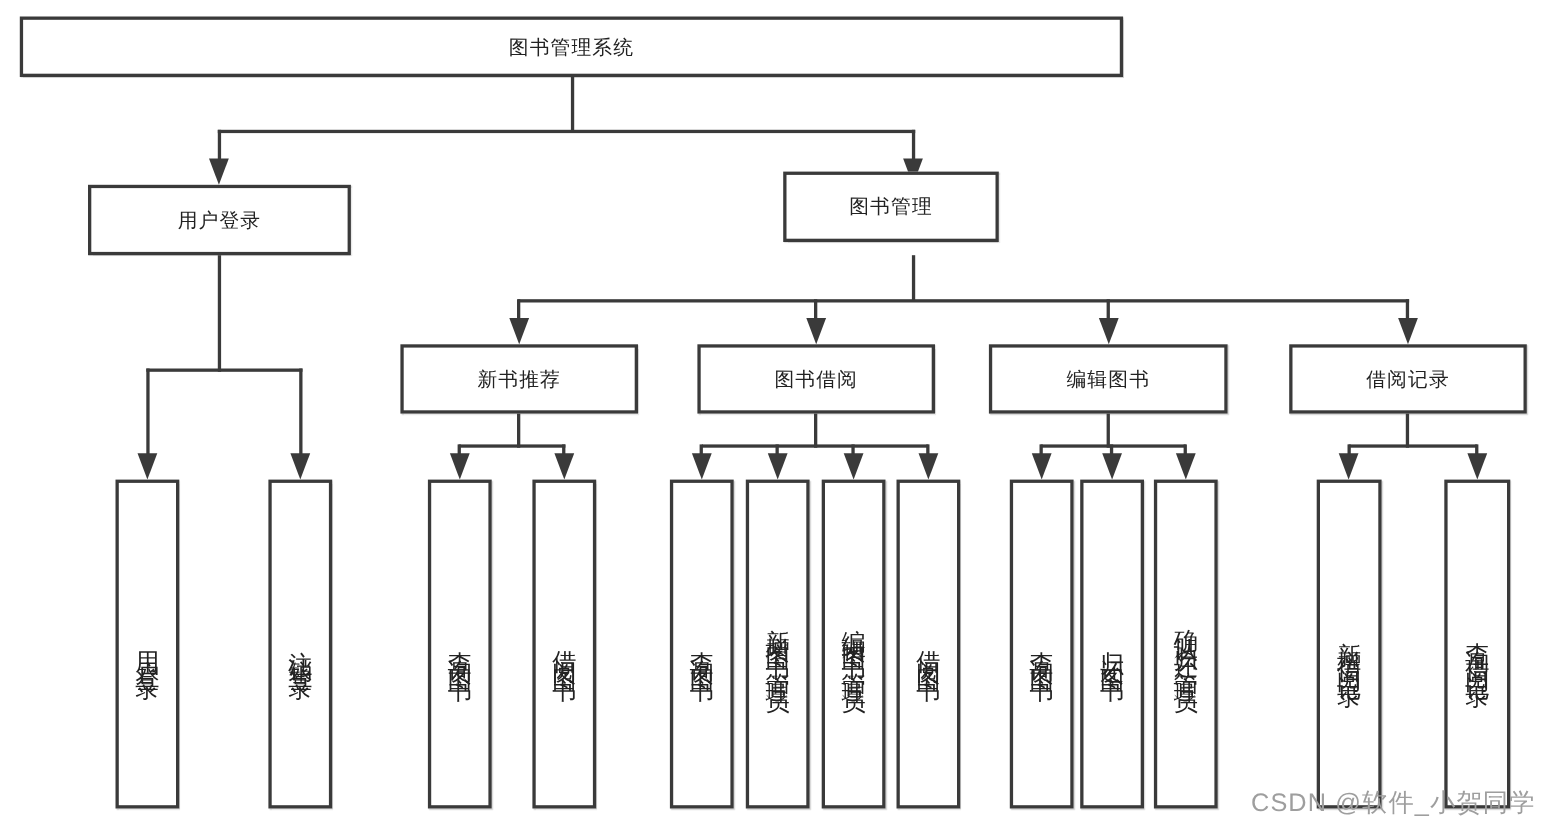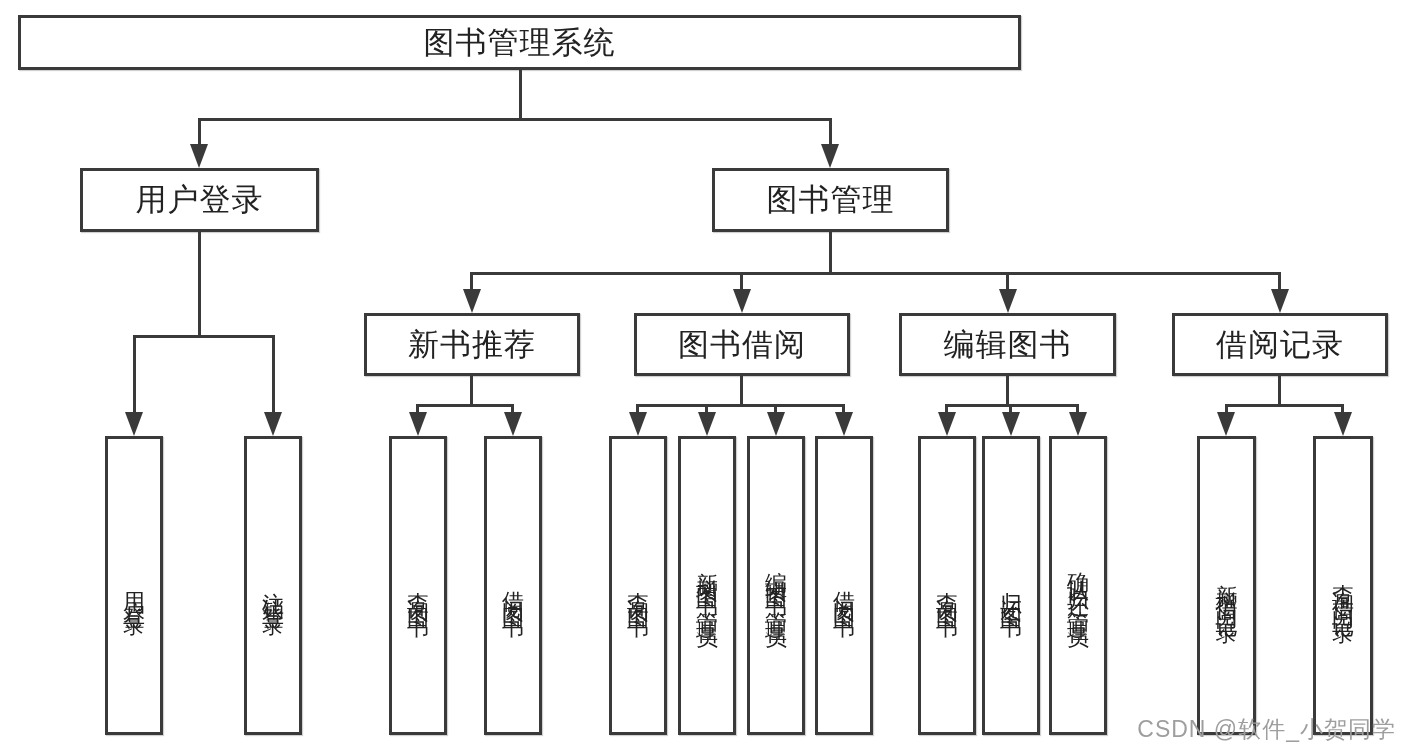--- a/index.html
+++ b/index.html
@@ -17,21 +17,21 @@
     background:var(--fill);
     overflow:hidden;
   }
   
   .box{
     position:absolute;
     background:var(--fill);
     border:3px solid var(--line);
     box-shadow:1px 1px 1px rgba(0,0,0,.18);
     display:flex;align-items:center;justify-content:center;
-    font-size:31px;
+    font-size:18px;
     letter-spacing:1px;
     color:var(--text);
     white-space:nowrap;
   }
   
   .leaf{
     position:absolute;
     background:var(--fill);
     border:3px solid var(--line);
     box-shadow:1px 1px 1px rgba(0,0,0,.18);
@@ -74,21 +74,21 @@
   <div class="box" style="left:18px;top:15px;width:1003px;height:55px">图书管理系统</div>
 
   <div class="vl" style="left:519px;top:70px;height:50px"></div>
   <div class="hl" style="left:198px;top:118px;width:634px"></div>
   <div class="vl" style="left:198px;top:118px;height:30px"></div>
   <div class="arr" style="left:190px;top:144px"></div>
   <div class="vl" style="left:829px;top:118px;height:30px"></div>
   <div class="arr" style="left:821px;top:144px"></div>
 
   <div class="box" style="left:80px;top:168px;width:239px;height:64px">用户登录</div>
-  <div class="box" style="left:712px;top:168px;width:237px;height:64px">图书管理</div>
+  <div class="box" style="left:712px;top:156px;width:196px;height:64px">图书管理</div>
 
   <div class="vl" style="left:198px;top:232px;height:106px"></div>
   <div class="hl" style="left:133px;top:335px;width:142px"></div>
   <div class="vl" style="left:133px;top:335px;height:80px"></div>
   <div class="arr" style="left:125px;top:412px"></div>
   <div class="vl" style="left:272px;top:335px;height:80px"></div>
   <div class="arr" style="left:264px;top:412px"></div>
 
   <div class="vl" style="left:829px;top:232px;height:42px"></div>
   <div class="hl" style="left:471px;top:272px;width:810px"></div>

